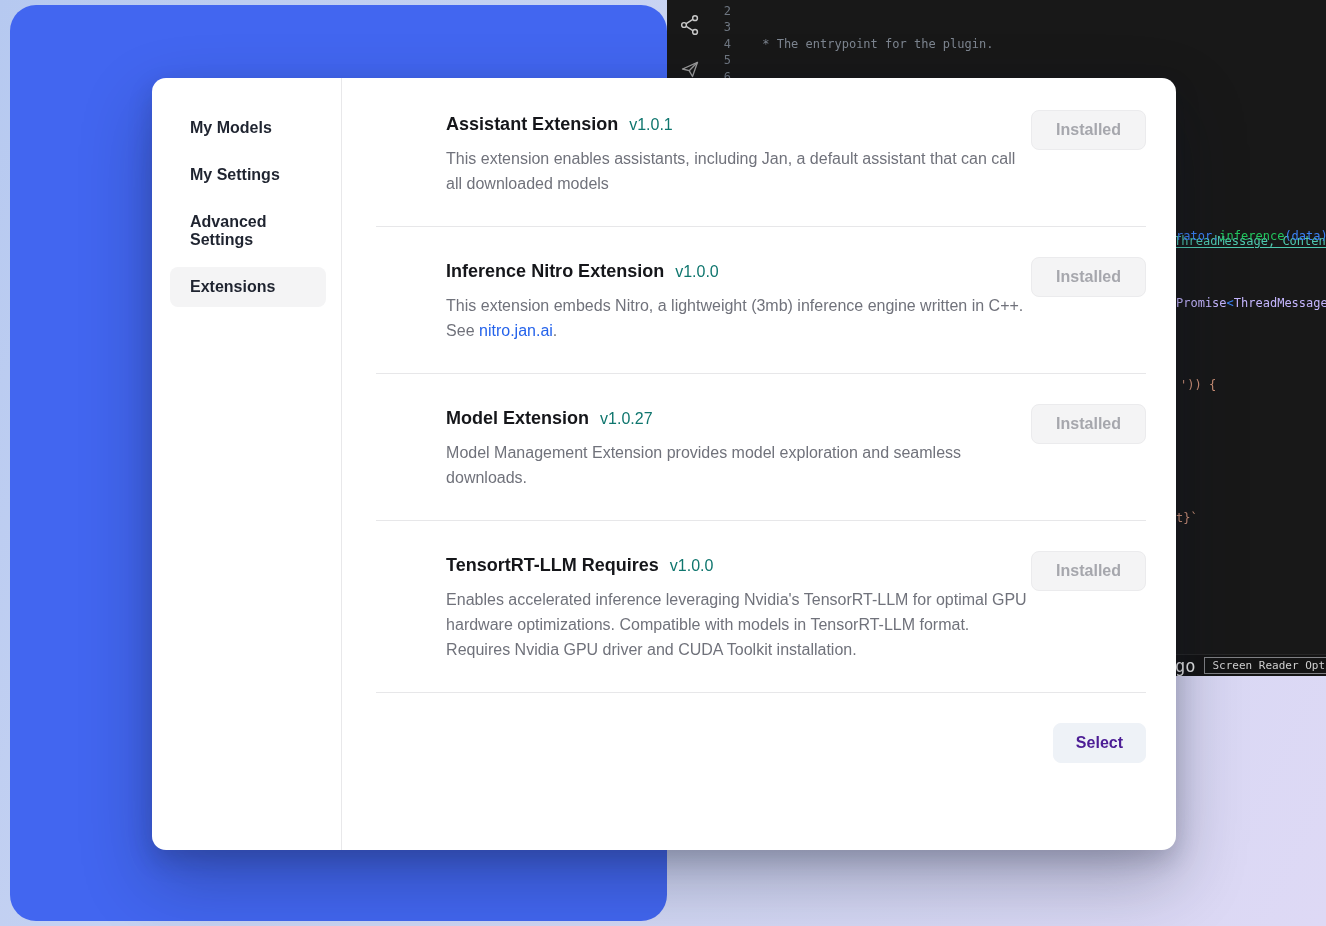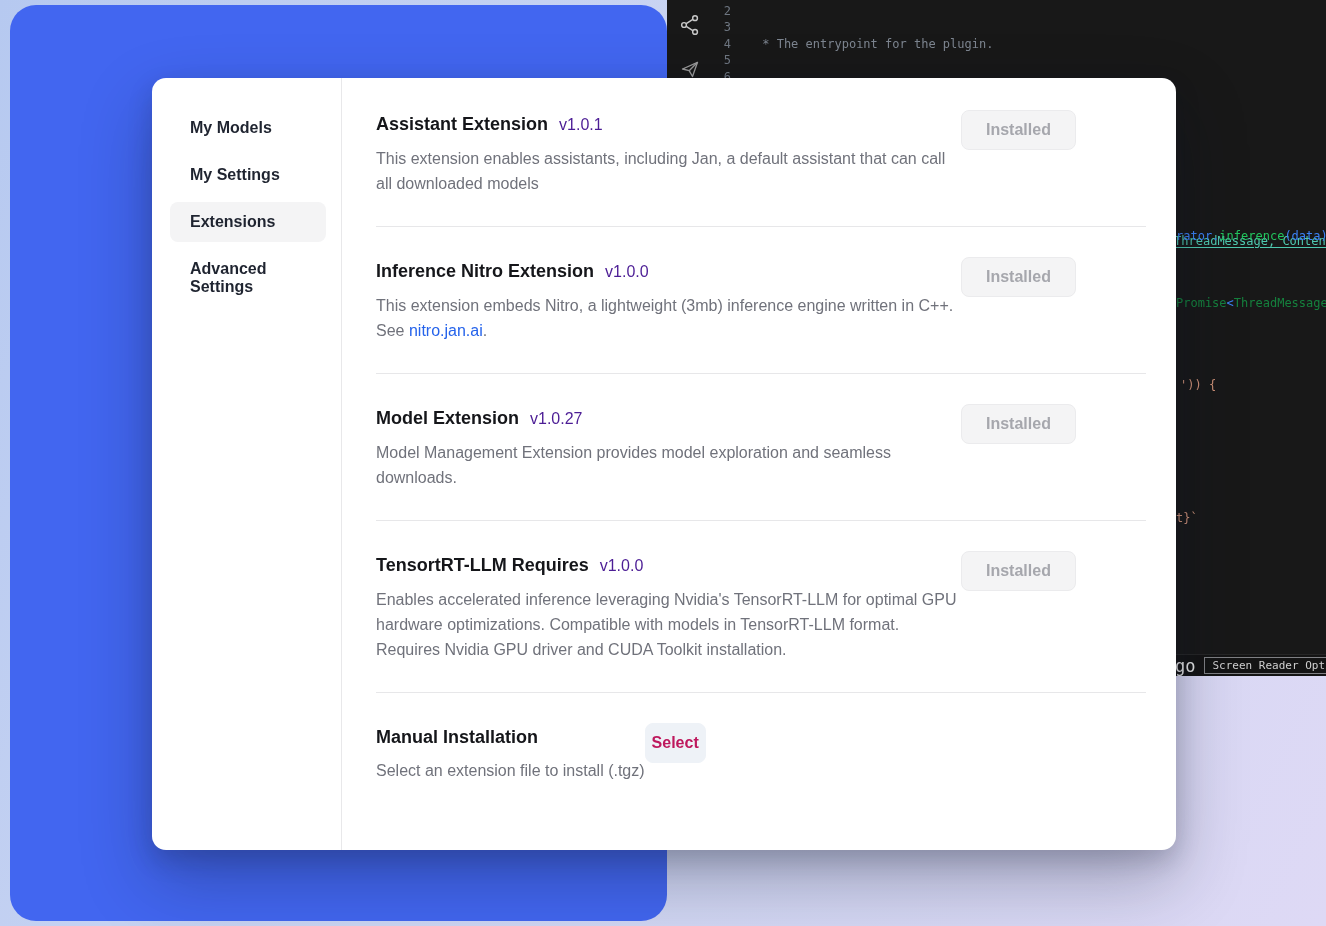--- a/index.html
+++ b/index.html
@@ -21,48 +21,48 @@
                   display:flex; flex-direction:column; align-items:center; gap:20px; padding-top:14px; }
   .gutter { position:absolute; left:36px; top:3px; width:28px; text-align:right;
             color:#6e7681; line-height:16.4px; }
   .gutter div { height:16.4px; }
   .code { position:absolute; left:88px; top:3px; line-height:16.4px; white-space:pre; }
   .cl { height:16.4px; white-space:pre; }
   .tok-comment { color:#7d8590; }
   .tok-kw { color:#d7ba7d; }
   .tok-import { color:#4ec9b0; text-decoration:underline; text-underline-offset:2px; }
   .frag { position:absolute; white-space:pre; } .c-fn { color:#22c55e; } .c-plain { color:#3b82f6; }
-  .c-type { color:#15803d; } .c-str { color:#ce9178; }
+  .c-type { color:#c4b5fd; } .c-str { color:#ce9178; }
   .statusbar { position:absolute; left:0; right:0; top:654px; height:22px; background:#141414;
                border-top:1px solid #262626; display:flex; align-items:center; gap:9px;
                padding-left:508px; }
   .status-left { color:#e6e6e6; font-size:17px; }
   .status-chip { border:1px solid #7f8084; color:#cfcfcf; font-size:11px;
                  padding:1px 7px; white-space:nowrap; }
 
   
   .modal { position:absolute; left:152px; top:78px; width:1024px; height:772px;
            background:#ffffff; border-radius:14px; display:flex; overflow:hidden;
            box-shadow:0 30px 70px rgba(15,23,42,.30), 0 10px 25px rgba(15,23,42,.18); }
   .m-sidebar { width:190px; border-right:1px solid #e8e8ea; padding-top:30px; flex-shrink:0; }
   .side-item { margin:0 15px 7px 18px; padding:11px 20px; border-radius:8px;
                font-size:16px; font-weight:600; color:#1f2430; cursor:pointer; }
   .side-item.active { background:#f4f4f5; }
   .m-content { flex:1; padding:32px 30px 0 34px; }
-  .ext-row { display:flex; justify-content:flex-start; align-items:flex-start; }
+  .ext-row { display:flex; justify-content:flex-end; align-items:flex-start; }
   .ext-info { max-width:585px; }
   .ext-titleline { display:flex; align-items:baseline; gap:11px; line-height:28px; }
   .ext-title { font-size:18px; font-weight:700; color:#15161a; }
-  .ext-version { font-size:16px; color:#4c1d95; }
+  .ext-version { font-size:16px; color:#0f766e; }
   .ext-desc { margin-top:7px; font-size:16px; line-height:25px; color:#70727b; }
   .link { color:#2563eb; cursor:pointer; }
   .btn { border-radius:8px; font-size:16px; font-family:"Liberation Sans",sans-serif;
          padding:10px 24px; cursor:pointer; }
   .btn-installed { background:#f4f4f5; border:1px solid #ebebed; color:#a6a7ad; font-weight:700; }
-  .btn-select { background:#eef2f7; border:1px solid #eef2f7; color:#be185d; font-weight:700; padding:10px 6px; }
+  .btn-select { background:#eef2f7; border:1px solid #eef2f7; color:#4c1d95; font-weight:700; padding:10px 22px; }
   .divider { border:none; border-top:1px solid #e7e7e9; margin:30px 0; }
 </style>
 </head>
 <body>
 
 <div class="page">
 
   <div class="blue-panel"></div>
 
   <div class="editor">
@@ -108,22 +108,22 @@
       <span class="status-left">go</span>
       <span class="status-chip">Screen Reader Optimized</span>
     </div>
   </div>
 
   <div class="modal">
 
     <div class="m-sidebar">
       <div class="side-item">My Models</div>
       <div class="side-item">My Settings</div>
+      <div class="side-item">Advanced Settings</div>
       <div class="side-item active">Extensions</div>
-      <div class="side-item">Advanced Settings</div>
     </div>
 
     <div class="m-content">
 
       <div class="ext-row">
         <div class="ext-info">
           <div class="ext-titleline">
             <span class="ext-title">Assistant Extension</span>
             <span class="ext-version">v1.0.1</span>
           </div>
@@ -163,25 +163,19 @@
             <span class="ext-title">TensortRT-LLM Requires</span>
             <span class="ext-version">v1.0.0</span>
           </div>
           <div class="ext-desc">Enables accelerated inference leveraging Nvidia's TensorRT-LLM for optimal GPU hardware optimizations. Compatible with models in TensorRT-LLM format. Requires Nvidia GPU driver and CUDA Toolkit installation.</div>
         </div>
         <button class="btn btn-installed">Installed</button>
       </div>
       <hr class="divider">
 
       <div class="ext-row">
-        <div class="ext-info">
-          <div class="ext-titleline">
-            <span class="ext-title">Manual Installation</span>
-          </div>
-          <div class="ext-desc">Select an extension file to install (.tgz)</div>
-        </div>
         <button class="btn btn-select">Select</button>
       </div>
 
     </div>
   </div>
 
 </div>
 
 </body></html>

